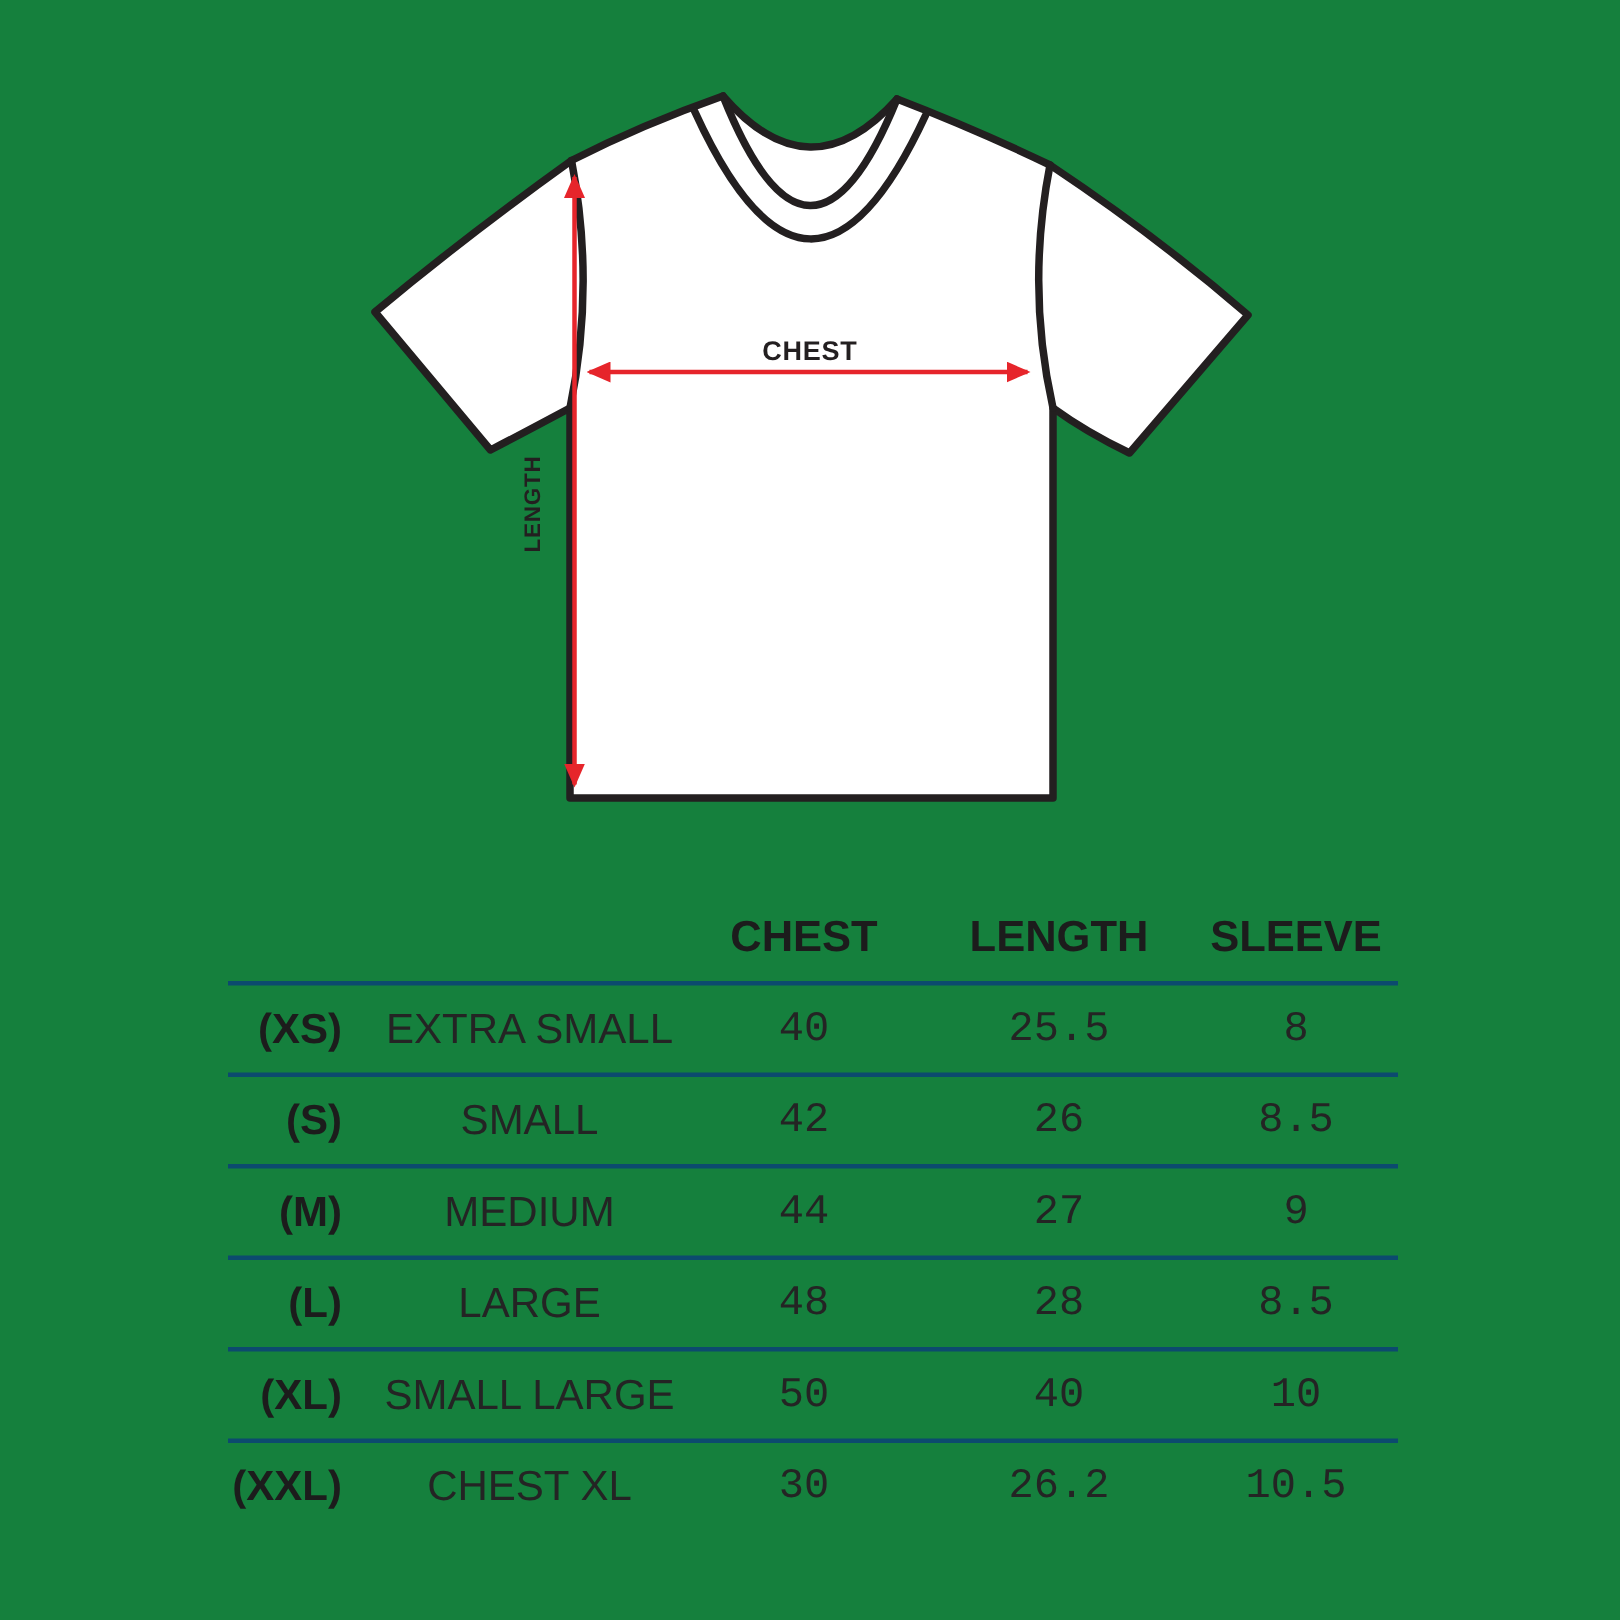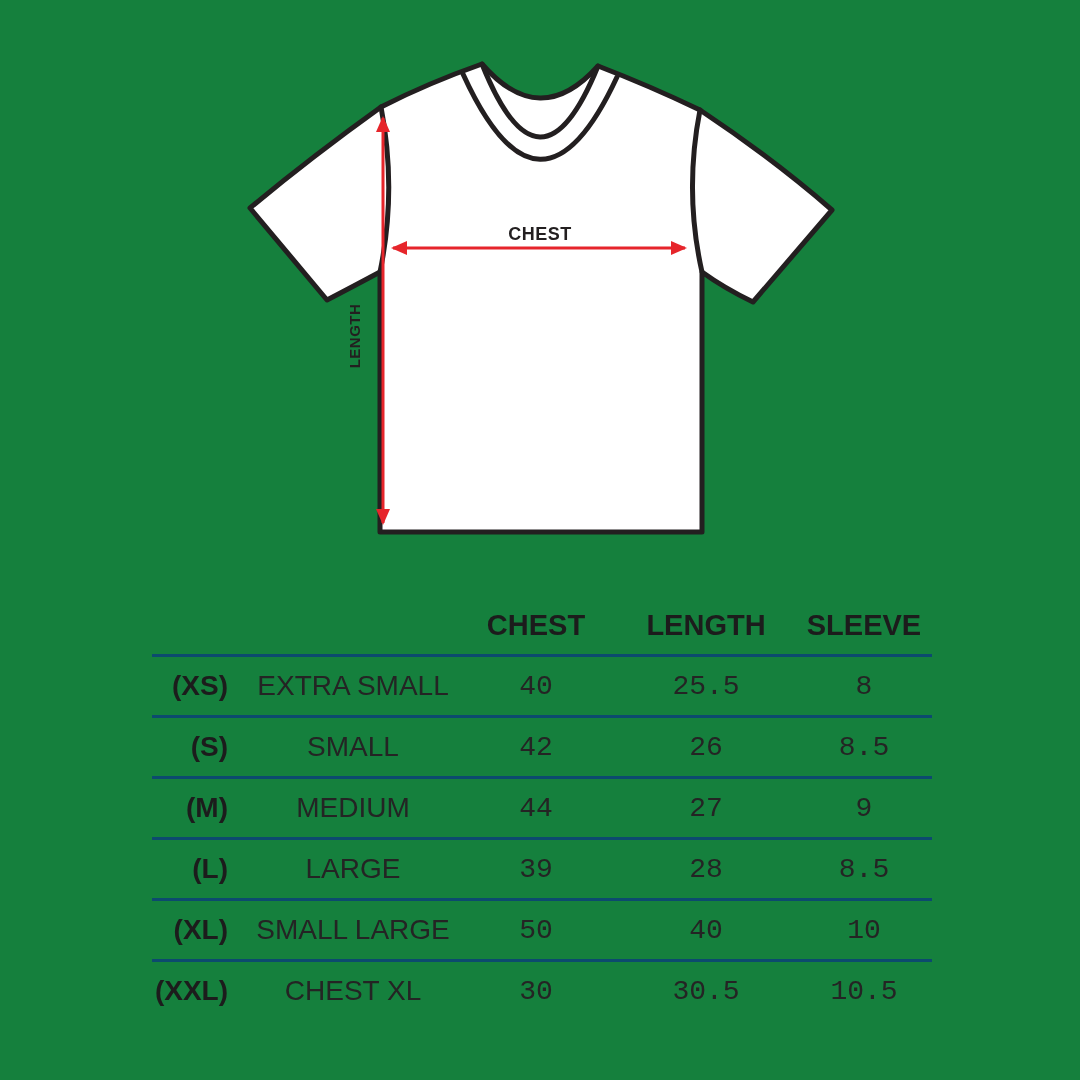--- a/index.html
+++ b/index.html
@@ -172,34 +172,34 @@
       <tr>
         <td class="code">(M)</td>
         <td class="name">MEDIUM</td>
         <td class="val">44</td>
         <td class="val">27</td>
         <td class="val">9</td>
       </tr>
       <tr>
         <td class="code">(L)</td>
         <td class="name">LARGE</td>
-        <td class="val">39</td>
+        <td class="val">48</td>
         <td class="val">28</td>
         <td class="val">8.5</td>
       </tr>
       <tr>
         <td class="code">(XL)</td>
         <td class="name">SMALL LARGE</td>
         <td class="val">50</td>
         <td class="val">40</td>
         <td class="val">10</td>
       </tr>
       <tr>
         <td class="code">(XXL)</td>
         <td class="name">CHEST XL</td>
         <td class="val">30</td>
-        <td class="val">30.5</td>
+        <td class="val">26.2</td>
         <td class="val">10.5</td>
       </tr>
     </tbody>
   </table>
 
 </div>
 
 </body></html>

